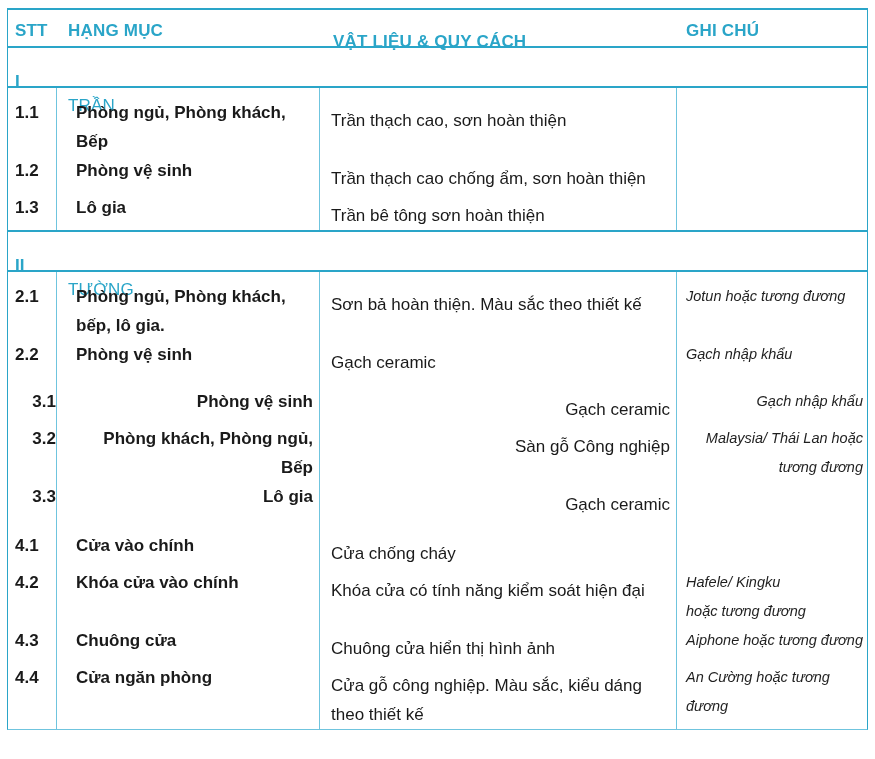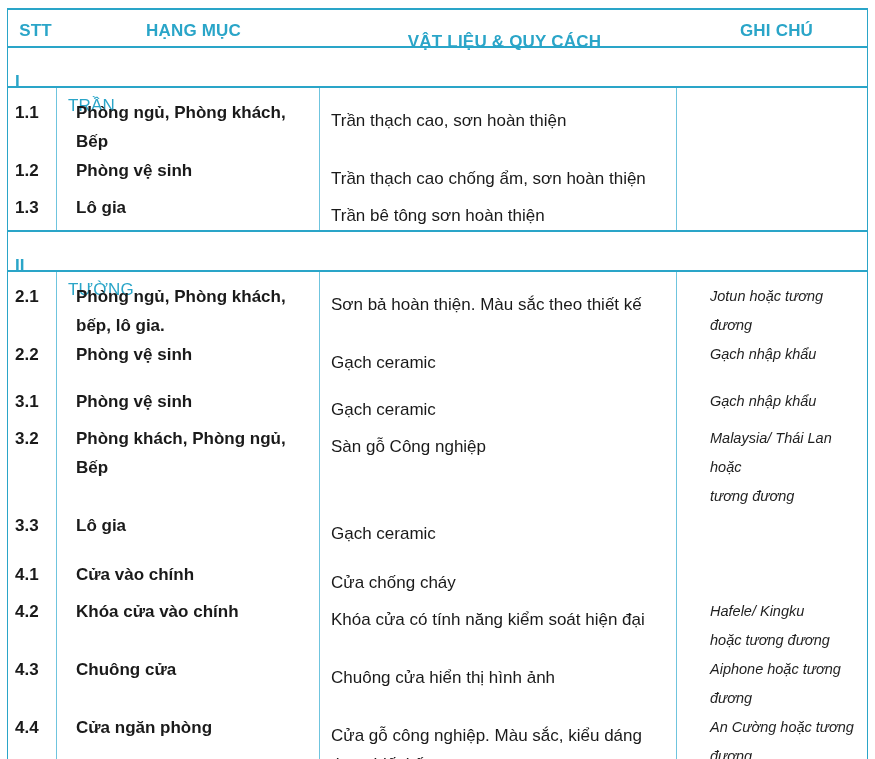--- a/index.html
+++ b/index.html
@@ -22,21 +22,20 @@
     border-left: 1.5px solid var(--accent);
     border-right: 1.5px solid var(--accent);
     border-bottom: 1px solid var(--divider);
   }
   
   .thead {
     display: grid;
     grid-template-columns: 48px 263px 357px 1fr;
     height: 36px;
     align-items: center;
-    text-align: center;
   }
   .th {
     color: var(--accent);
     font-weight: 700;
     font-size: 17px;
     letter-spacing: 0.2px;
     white-space: nowrap;
   }
   .th.c-stt  { padding-left: 7px; }
   .th.c-item { padding-left: 12px; }
@@ -75,39 +74,38 @@
     background-image:
       linear-gradient(var(--divider), var(--divider)),
       linear-gradient(var(--divider), var(--divider)),
       linear-gradient(var(--divider), var(--divider));
     background-size: 1px 100%, 1px 100%, 1px 100%;
     background-position: 48px 0, 311px 0, 668px 0;
     background-repeat: no-repeat;
   }
   .b1 { min-height: 105px; }
   .b2 { min-height: 104px; }
-  .b3 { min-height: 122px; }
+  .b3 { min-height: 122px; text-align: right; }
   .b4 { min-height: 199px; padding-top: 12px; }
   .row { display: contents; }
   .cell {
     font-size: 17px;
     line-height: 29px;
     white-space: pre-line;
     overflow: hidden;
   }
   .cell.c-stt  { font-weight: 700; padding-left: 7px; }
   .cell.c-item { font-weight: 700; padding-left: 20px; padding-right: 6px; }
   .cell.c-mat  { padding-left: 12px; padding-right: 6px; margin-top: 8px; }
   .cell.c-note {
     font-style: italic;
     font-size: 14.5px;
     padding-left: 10px;
     padding-right: 4px;
     color: #1f1f1f;
-    margin-left: 24px;
   }
 </style>
 </head>
 <body>
 
 <div class="page">
   <div class="tbl">
 
     <div class="thead">
       <div class="th c-stt">STT</div>

